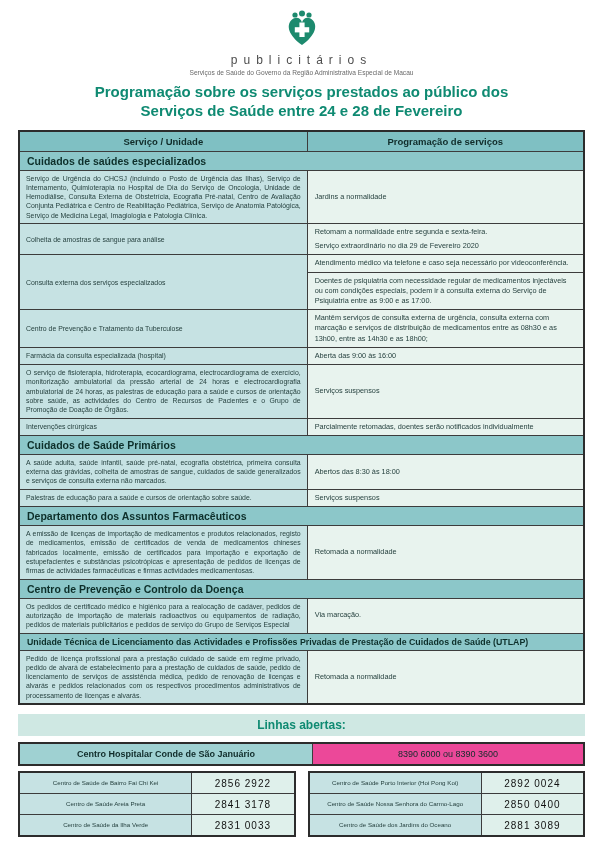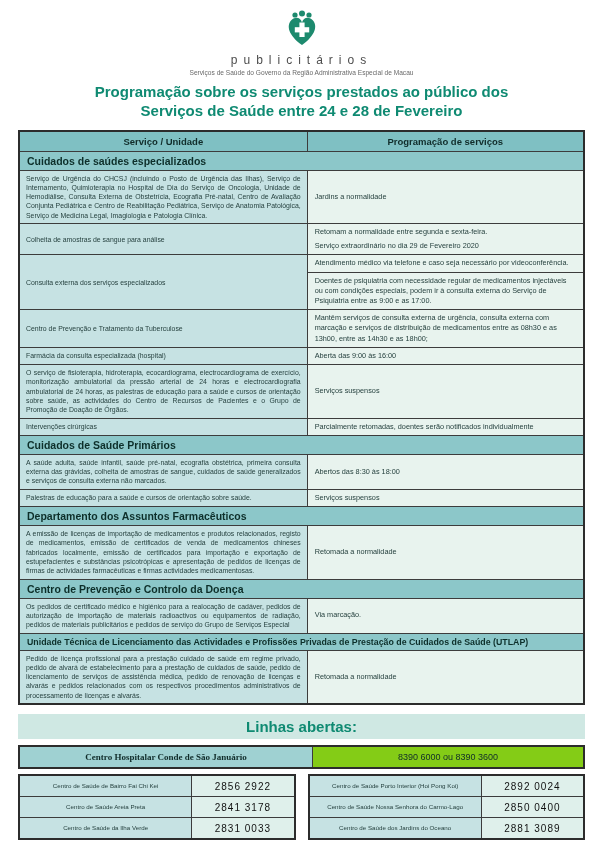--- a/index.html
+++ b/index.html
@@ -20,25 +20,25 @@
   td.sec.small { font-size:8.8px; }
   td.svc { background:#c6e2e3; font-size:6.9px; line-height:1.35; padding:3px 6px; color:#25403e; text-align:justify; }
   td.svc.center-v { text-align:left; }
   td.prog { background:#e8f3ee; font-size:7.3px; line-height:1.4; padding:3px 7px; color:#25403e; }
   td.prog .pline + .pline { margin-top:4px; }
   td.prog.nopad { padding:0; }
   .subcell { padding:3px 7px; }
   .subcell + .subcell { border-top:1px solid #3c3c3c; }
 
   
-  .hotline-bar { background:#cfe8e3; text-align:center; color:#0f8a72; font-weight:bold; font-size:15px; padding:4px 0; margin:9px 0 6px; }
+  .hotline-bar { background:#cfe8e3; text-align:center; color:#0f8a72; font-weight:bold; font-size:12px; padding:4px 0; margin:9px 0 6px; }
   table.phone-head { width:100%; border-collapse:collapse; border:2px solid #2c2c2c; table-layout:fixed; margin-bottom:5px; }
   table.phone-head td { border:1px solid #3c3c3c; text-align:center; padding:5px 2px; }
-  .ph-name-head { background:#9fd1d2; font-weight:bold; font-size:9px; color:#102c2a; width:51%;font-family:Liberation Serif, serif; }
-  .ph-num-head { background:#84cc16; font-size:9px; color:#102c2a; }
+  .ph-name-head { background:#9fd1d2; font-weight:bold; font-size:9px; color:#102c2a; width:51%; }
+  .ph-num-head { background:#ec4899; font-size:9px; color:#102c2a; }
   .phone-cols { display:flex; gap:12px; }
   .phone-cols table { border-collapse:collapse; border:2px solid #2c2c2c; width:100%; table-layout:fixed; }
   .phone-cols td { border:1px solid #3c3c3c; text-align:center; }
   .ph-name { background:#c6e2e3; font-size:6.2px; line-height:1.3; color:#25403e; padding:2px 3px; width:60%; height:16px; }
   .ph-num { background:#dff0eb; font-size:10px; font-weight:normal; color:#111; letter-spacing:1px; }
   .half { flex:1 1 0; }
 </style>
 </head>
 <body>
 

